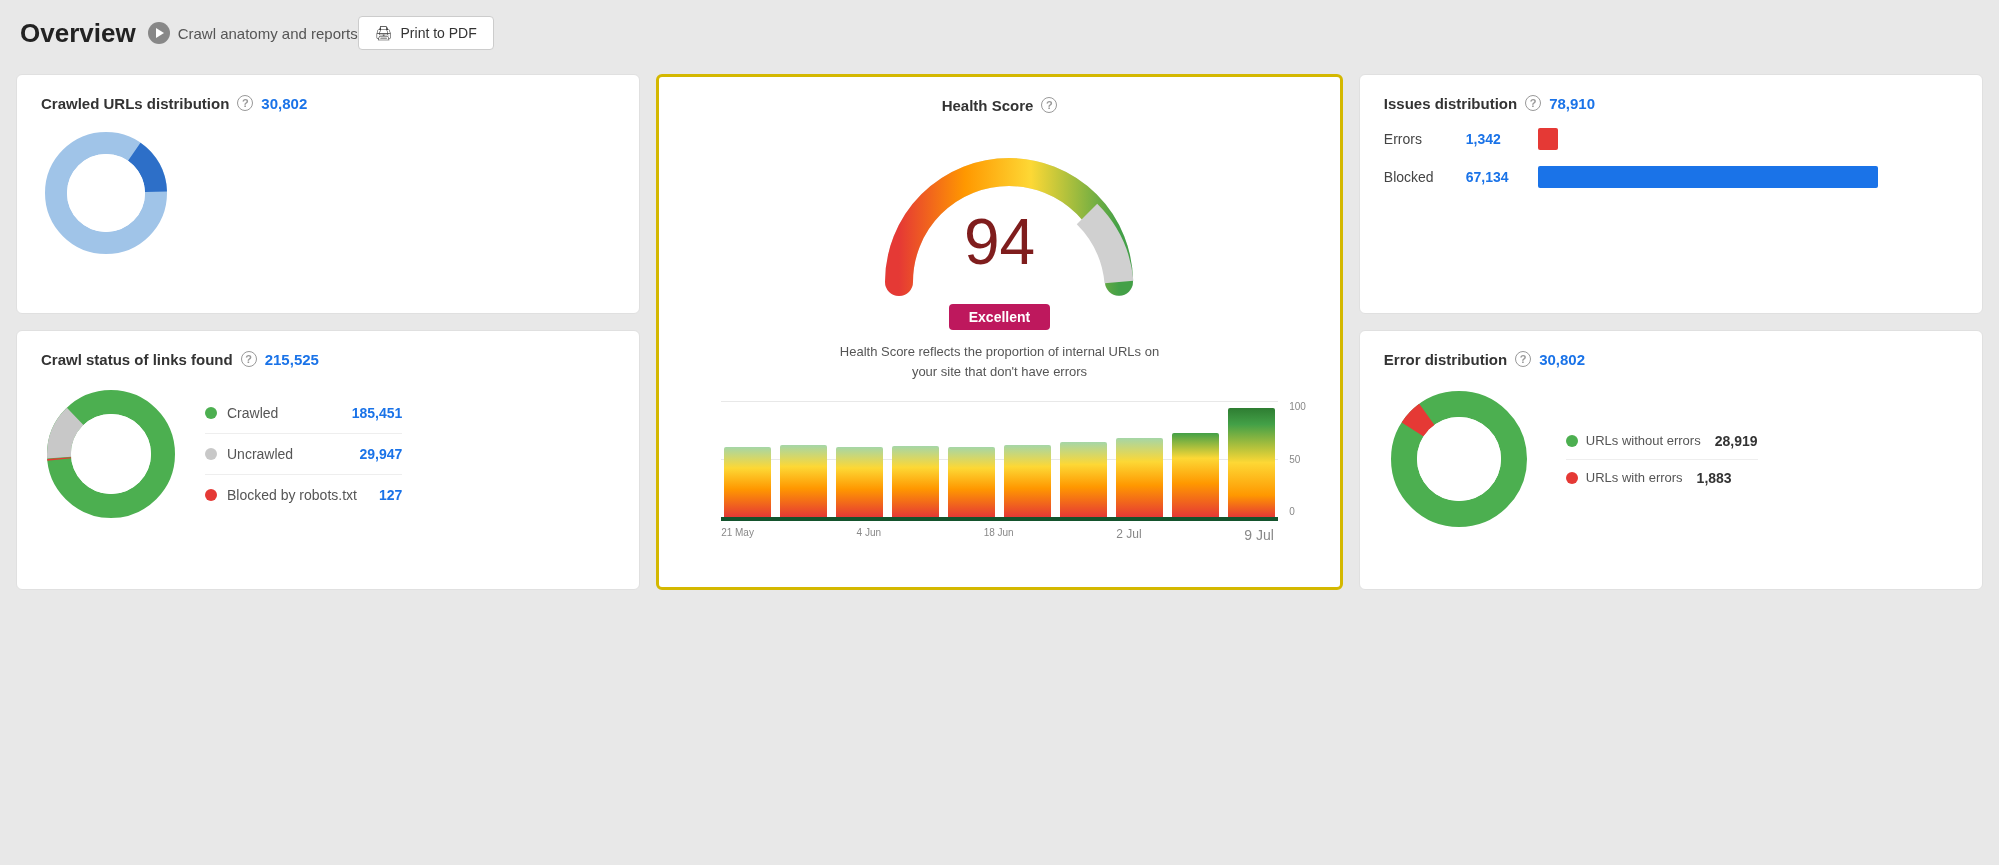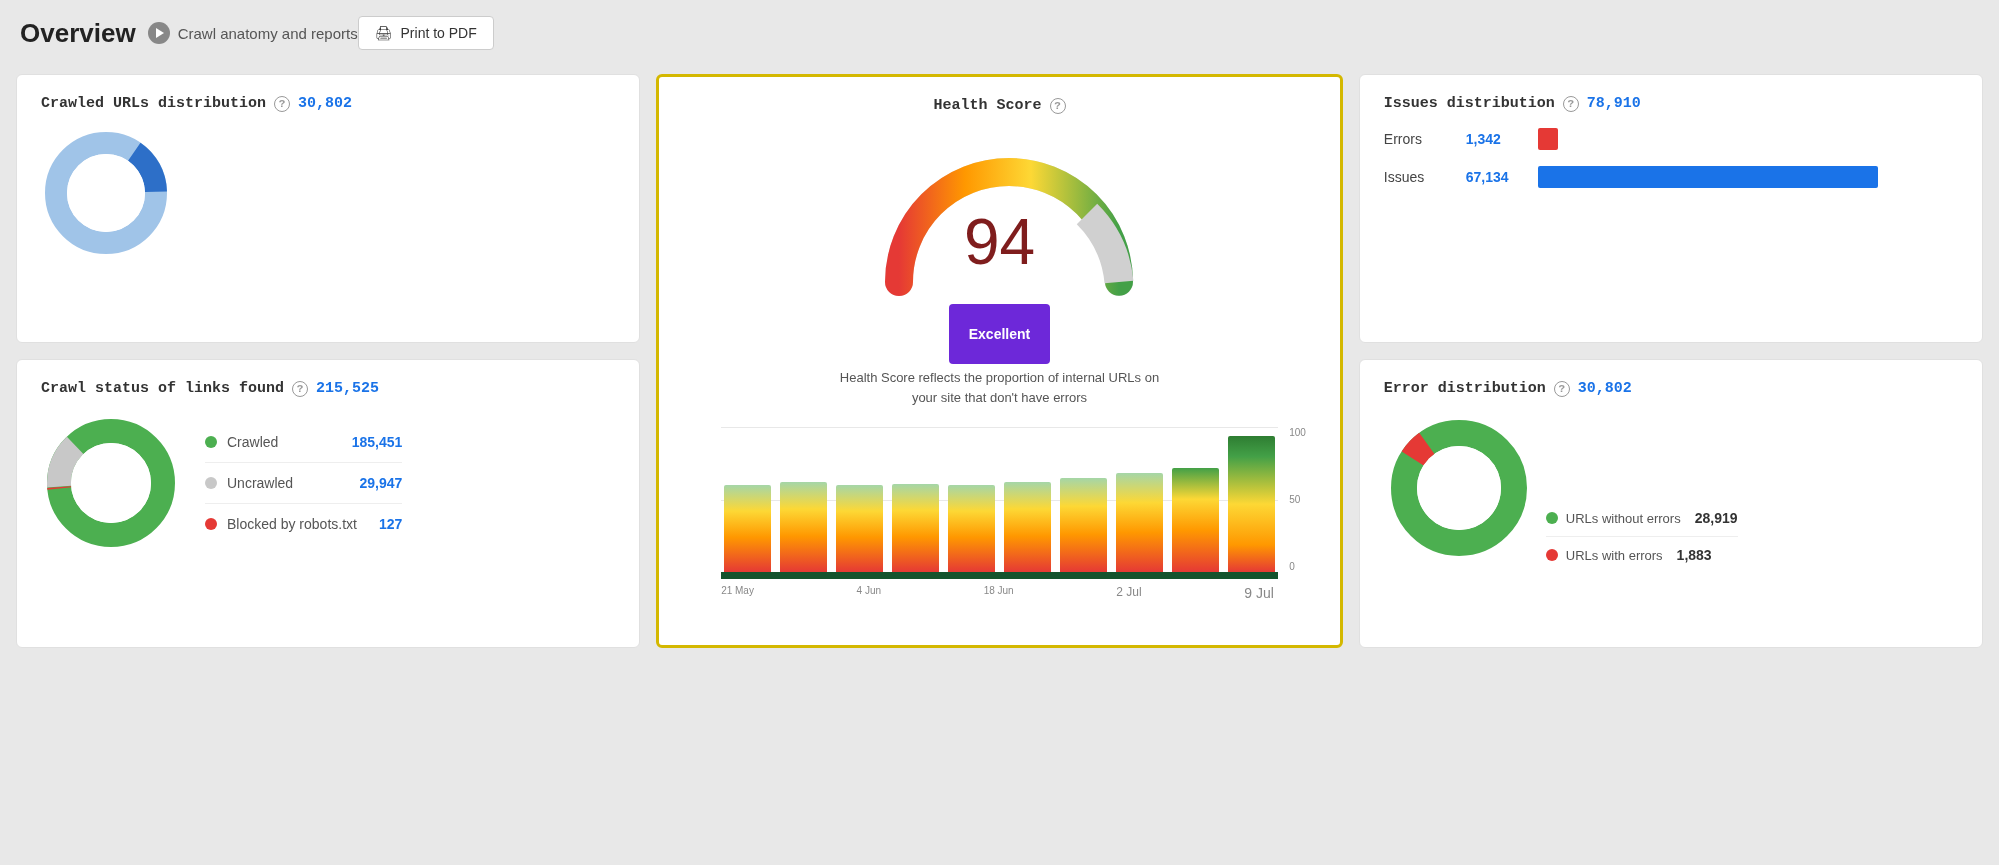--- a/index.html
+++ b/index.html
@@ -89,26 +89,25 @@
       grid-row: 1 / 3;
       grid-column: 2;
       border: 3px solid #d4b800;
       display: flex;
       flex-direction: column;
       align-items: center;
     }
 
     .card-header {
       display: flex;
-      align-items: flex-end;
+      align-items: flex-start;
       gap: 8px;
       font-weight: 700;
       font-size: 15px;
       margin-bottom: 16px;
-      font-family: Liberation Mono, monospace;
     }
 
     .card-count {
       color: #1a73e8;
       font-weight: 600;
     }
 
     .help-icon {
       width: 16px;
       height: 16px;
@@ -178,27 +177,27 @@
       bottom: 20px;
       left: 50%;
       transform: translateX(-50%);
       font-size: 64px;
       font-weight: 300;
       color: #7f1d1d;
       line-height: 1;
     }
 
     .excellent-badge {
-      background: #6d28d9;
+      background: #be185d;
       color: white;
-      padding: 22px 20px;
+      padding: 5px 20px;
       border-radius: 4px;
       font-size: 14px;
       font-weight: 600;
-      margin-bottom: 4px;
+      margin-bottom: 12px;
     }
 
     .health-description {
       text-align: center;
       color: #555;
       font-size: 13px;
       line-height: 1.5;
       max-width: 320px;
       margin-bottom: 20px;
     }
@@ -207,22 +206,22 @@
     .bar-chart-container {
       width: 100%;
       position: relative;
       padding-bottom: 24px;
     }
 
     .bar-chart-inner {
       display: flex;
       align-items: flex-end;
       gap: 4px;
-      height: 152px;
-      border-bottom: 7px solid #14532d;
+      height: 120px;
+      border-bottom: 4px solid #14532d;
       position: relative;
     }
 
     .bar-col {
       display: flex;
       flex-direction: column;
       align-items: center;
       flex: 1;
       height: 100%;
       justify-content: flex-end;
@@ -262,22 +261,22 @@
 
     .issue-bar {
       height: 22px;
       border-radius: 2px;
       min-width: 4px;
     }
 
     
     .error-dist-container {
       display: flex;
-      align-items: flex-end;
-      gap: 12px;
+      align-items: center;
+      gap: 32px;
       margin-top: 8px;
     }
 
     .error-legend {
       display: flex;
       flex-direction: column;
       gap: 10px;
     }
 
     .error-legend-item {
@@ -433,21 +432,21 @@
       <span class="help-icon">?</span>
       <span class="card-count">78,910</span>
     </div>
     <div class="issues-list">
       <div class="issue-row">
         <span class="issue-label">Errors</span>
         <span class="issue-value">1,342</span>
         <div class="issue-bar" style="width:20px;background:#e53935;"></div>
       </div>
       <div class="issue-row">
-        <span class="issue-label">Issues</span>
+        <span class="issue-label">Blocked</span>
         <span class="issue-value">67,134</span>
         <div class="issue-bar" style="width:340px;background:#1a73e8;"></div>
       </div>
     </div>
   </div>
 
   <div class="card crawl-status-card">
     <div class="card-header">
       <span>Crawl status of links found</span>
       <span class="help-icon">?</span>

